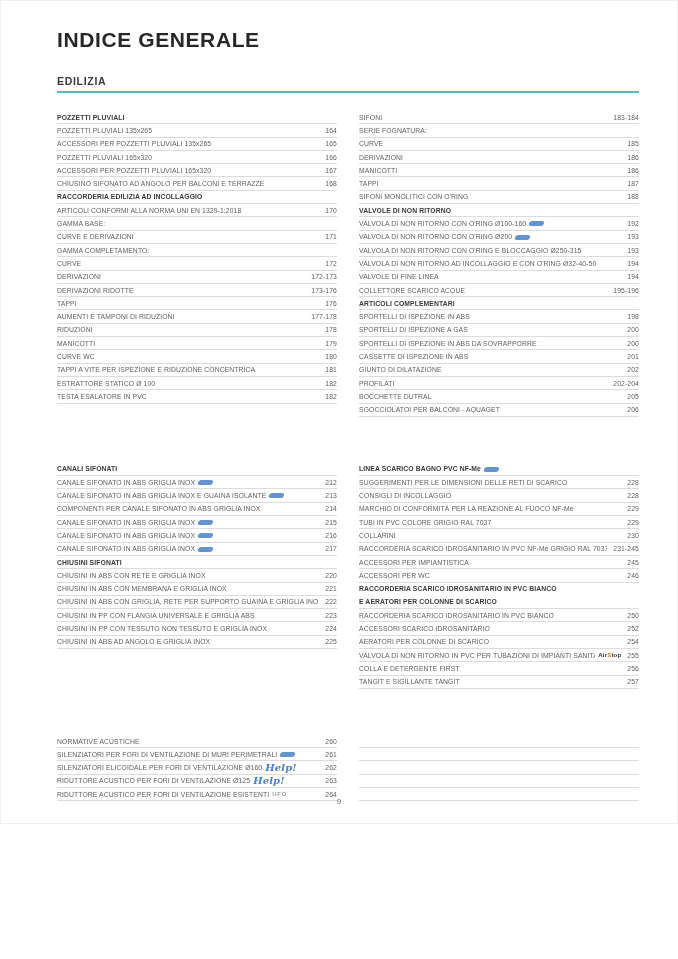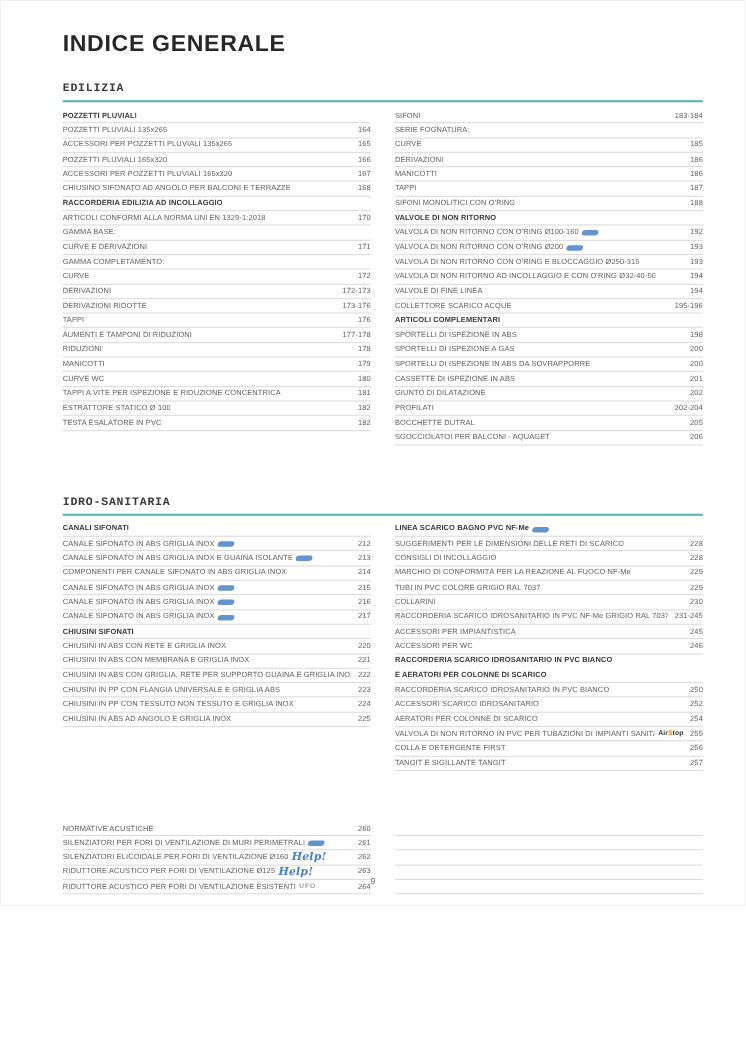--- a/index.html
+++ b/index.html
@@ -12,21 +12,21 @@
     width:678px;height:959px;overflow:hidden;background:#ffffff;
     font-family:"Liberation Sans","DejaVu Sans",sans-serif;
   }
   .page{position:relative;width:678px;height:824px;background:#fff;box-shadow:inset 0 0 0 1px #f1f1f1;}
   .content{position:absolute;left:57px;right:39px;top:28px;}
   h1{margin:0;font-size:21px;font-weight:bold;letter-spacing:0.6px;color:var(--title);}
   .index-section{margin-top:46px;}
   .index-section.first{margin-top:23px;}
   .section-title{
     font-size:10.5px;font-weight:bold;color:var(--heading);letter-spacing:0.7px;
-    padding-bottom:4px;border-bottom:2px solid var(--accent);margin-bottom:6px;font-family:Liberation Mono, monospace;
+    padding-bottom:4px;border-bottom:2px solid var(--accent);margin-bottom:18px;
   }
   .columns{display:flex;gap:22px;align-items:flex-start;}
   .col{flex:1 1 0;min-width:0;}
   .row{
     display:flex;align-items:center;height:13.3px;border-bottom:1px solid var(--line);
     font-size:6.8px;color:var(--text);letter-spacing:0.1px;
   }
   .row.hdr{font-weight:bold;color:var(--heading);}
   .row.nb{border-bottom-color:transparent;}
   .lab{white-space:nowrap;overflow:hidden;}
@@ -269,21 +269,20 @@
               </div>
               <div class="row">
                 <span class="lab">SGOCCIOLATOI PER BALCONI - AQUAGET</span>
                 <span class="fill"></span>
                 <span class="pg">206</span>
               </div>
             </div>
           </div>
         </section>
         <section class="index-section">
-          <div class="section-title">IDRO-SANITARIA</div>
           <div class="columns">
             <div class="col">
               <div class="row hdr">
                 <span class="lab">CANALI SIFONATI</span>
                 <span class="fill"></span>
               </div>
               <div class="row">
                 <span class="lab">CANALE SIFONATO IN ABS GRIGLIA INOX</span>
                 <span class="logo pill"></span>
                 <span class="fill"></span>

